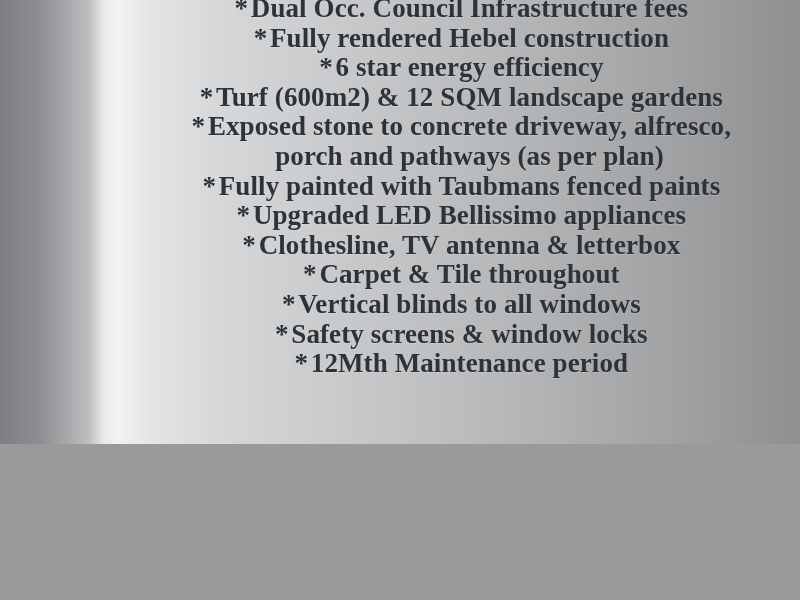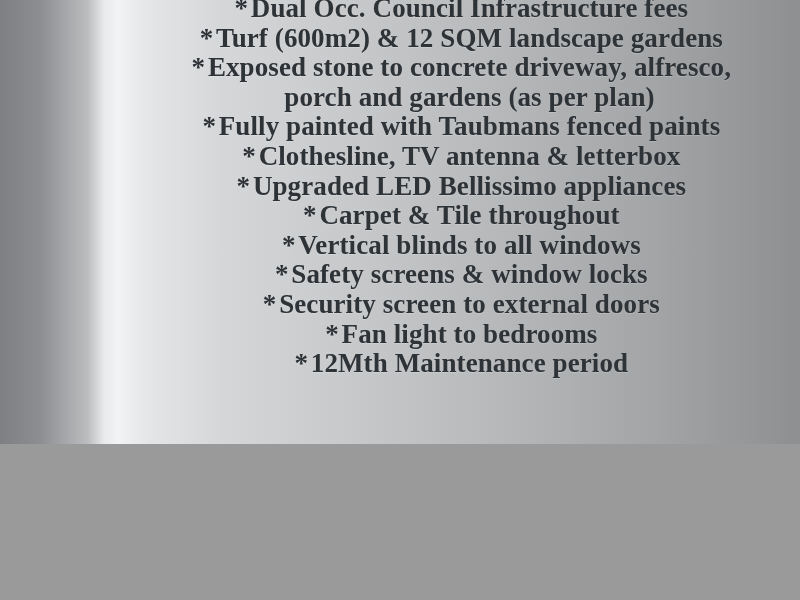--- a/index.html
+++ b/index.html
@@ -77,27 +77,27 @@
     padding-left: 0;
   }
 </style>
 </head>
 <body>
 
 <div class="page">
   <div class="content">
     <ul class="list" id="list">
         <li class="list-item"><span class="bullet">*</span><span>Dual Occ. Council Infrastructure fees</span></li>
+        <li class="list-item"><span class="bullet">*</span><span>Fully rendered Hebel construction</span></li>
+        <li class="list-item"><span class="bullet">*</span><span>6 star energy efficiency</span></li>
         <li class="list-item"><span class="bullet">*</span><span>Turf (600m2) &amp; 12 SQM landscape gardens</span></li>
         <li class="list-item"><span class="bullet">*</span><span>Exposed stone to concrete driveway, alfresco,</span></li>
-        <li class="list-item continuation"><span class="cont"></span><span>porch and gardens (as per plan)</span></li>
+        <li class="list-item continuation"><span class="cont"></span><span>porch and pathways (as per plan)</span></li>
         <li class="list-item"><span class="bullet">*</span><span>Fully painted with Taubmans fenced paints</span></li>
+        <li class="list-item"><span class="bullet">*</span><span>Upgraded LED Bellissimo appliances</span></li>
         <li class="list-item"><span class="bullet">*</span><span>Clothesline, TV antenna &amp; letterbox</span></li>
-        <li class="list-item"><span class="bullet">*</span><span>Upgraded LED Bellissimo appliances</span></li>
         <li class="list-item"><span class="bullet">*</span><span>Carpet &amp; Tile throughout</span></li>
         <li class="list-item"><span class="bullet">*</span><span>Vertical blinds to all windows</span></li>
         <li class="list-item"><span class="bullet">*</span><span>Safety screens &amp; window locks</span></li>
-        <li class="list-item"><span class="bullet">*</span><span>Security screen to external doors</span></li>
-        <li class="list-item"><span class="bullet">*</span><span>Fan light to bedrooms</span></li>
         <li class="list-item"><span class="bullet">*</span><span>12Mth Maintenance period</span></li>
       </ul>
   </div>
 </div>
 
 </body></html>

